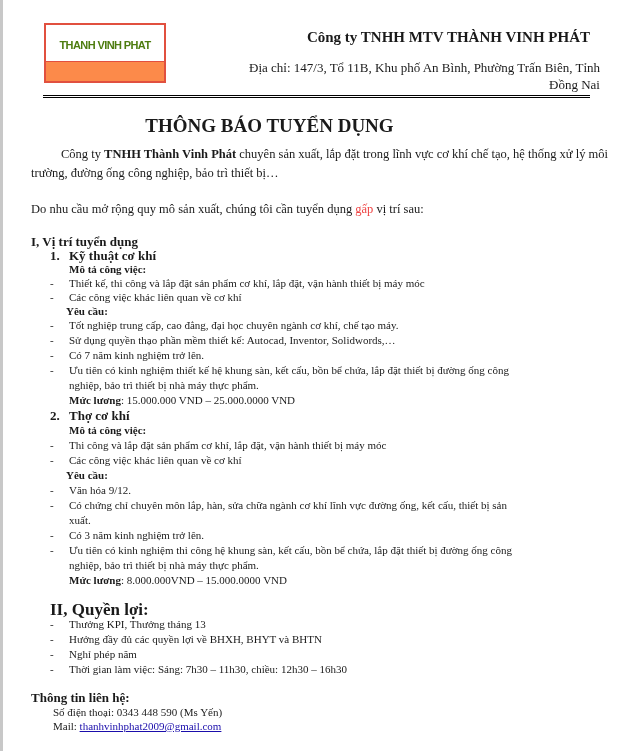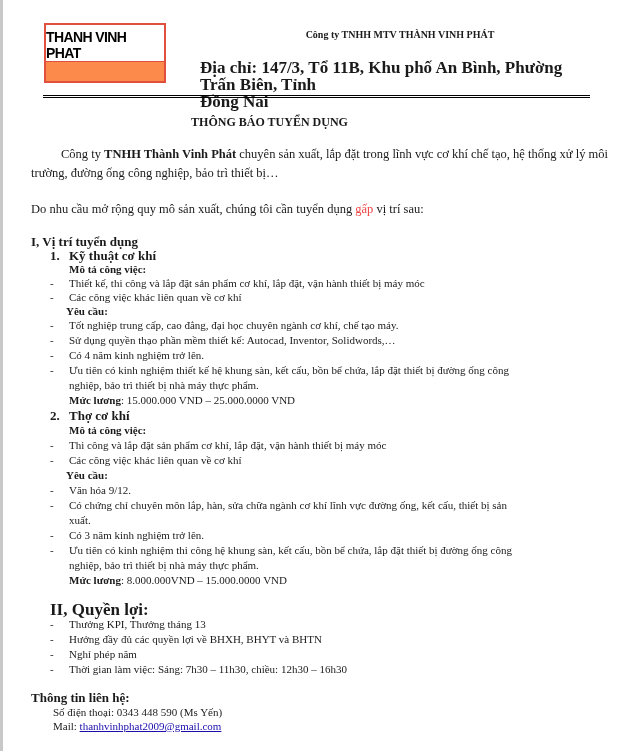--- a/index.html
+++ b/index.html
@@ -7,26 +7,26 @@
     width: 635px; height: 751px; overflow: hidden; background: #ffffff;
     font-family: "Liberation Serif", "DejaVu Serif", serif;
     color: #1a1a1a; font-size: 12.5px; position: relative;
   }
   .left-edge { position: absolute; left: 0; top: 0; width: 3px; height: 751px; background: #c8c8c8; }
   .logo {
     position: absolute; left: 44px; top: 23px; width: 122px; height: 60px;
     border: 2px solid #e1503f; box-sizing: border-box; background: #fff;
   }
   .logo .top { height: 39px; display: flex; align-items: center; justify-content: center; }
-  .logo .txt { font-family: "Liberation Sans", "DejaVu Sans", sans-serif; font-weight: bold; color: #000000; font-size: 14px; letter-spacing: -0.6px; }
+  .logo .txt { font-family: "Liberation Sans", "DejaVu Sans", sans-serif; font-weight: bold; color: #4d7c0f; font-size: 11px; letter-spacing: -0.6px; }
   .logo .bar { position: absolute; left: 0; right: 0; bottom: 0; height: 19px; background: #fc8a4a; border-top: 1px solid #e1503f; }
-  .company { position: absolute; left: 210px; top: 29px; width: 380px; text-align: center; font-weight: bold; font-size: 10px; }
-  .address { position: absolute; left: 200px; top: 59px; width: 400px; text-align: left; font-weight: bold; font-size: 17px; line-height: 17px; }
+  .company { position: absolute; left: 210px; top: 29px; width: 380px; text-align: right; font-weight: bold; font-size: 15px; }
+  .address { position: absolute; left: 200px; top: 59px; width: 400px; text-align: right; font-weight: normal; font-size: 13px; line-height: 17px; }
   .double-line { position: absolute; left: 43px; top: 95px; width: 547px; height: 1px; border-top: 1.5px solid #000; border-bottom: 1.5px solid #000; }
-  .title { position: absolute; left: 0; width: 539px; top: 115px; text-align: center; font-weight: bold; font-size: 12px; }
+  .title { position: absolute; left: 0; width: 539px; top: 115px; text-align: center; font-weight: bold; font-size: 19px; }
   .para { position: absolute; left: 31px; width: 580px; line-height: 19px; font-size: 12.5px; }
   .p1 { top: 145px; text-indent: 30px; }
   .p2 { top: 200px; }
   .red { color: #ef4444; }
   .line { position: absolute; white-space: nowrap; font-size: 11px; line-height: 15px; }
   .b { font-weight: bold; }
   .dash { position: absolute; left: 50px; }
   .link { color: #1a0dab; text-decoration: underline; }
 </style>
 </head>
@@ -72,21 +72,21 @@
 <div class="line" style="left:0;top:318px;width:635px">
     <span class="dash">-</span>
     <span style="position:absolute;left:69px">Tốt nghiệp trung cấp, cao đẳng, đại học chuyên ngành cơ khí, chế tạo máy.</span>
   </div>
 <div class="line" style="left:0;top:333px;width:635px">
     <span class="dash">-</span>
     <span style="position:absolute;left:69px">Sử dụng quyền thạo phần mềm thiết kế: Autocad, Inventor, Solidwords,…</span>
   </div>
 <div class="line" style="left:0;top:348px;width:635px">
     <span class="dash">-</span>
-    <span style="position:absolute;left:69px">Có 4 năm kinh nghiệm trở lên.</span>
+    <span style="position:absolute;left:69px">Có 7 năm kinh nghiệm trở lên.</span>
   </div>
 <div class="line" style="left:0;top:363px;width:635px">
     <span class="dash">-</span>
     <span style="position:absolute;left:69px">Ưu tiên có kinh nghiệm thiết kế hệ khung sàn, kết cấu, bồn bể chứa, lắp đặt thiết bị đường ống công</span>
   </div>
 <div class="line" style="left:69px;top:378px">nghiệp, bảo trì thiết bị nhà máy thực phẩm.</div>
 <div class="line" style="left:69px;top:393px"><b>Mức lương</b><span>: 15.000.000 VND – 25.000.0000 VND</span></div>
 
 <div class="line b" style="left:50px;top:408px;font-size:13px">2.</div>
 <div class="line b" style="left:69px;top:408px;font-size:13px">Thợ cơ khí</div>

